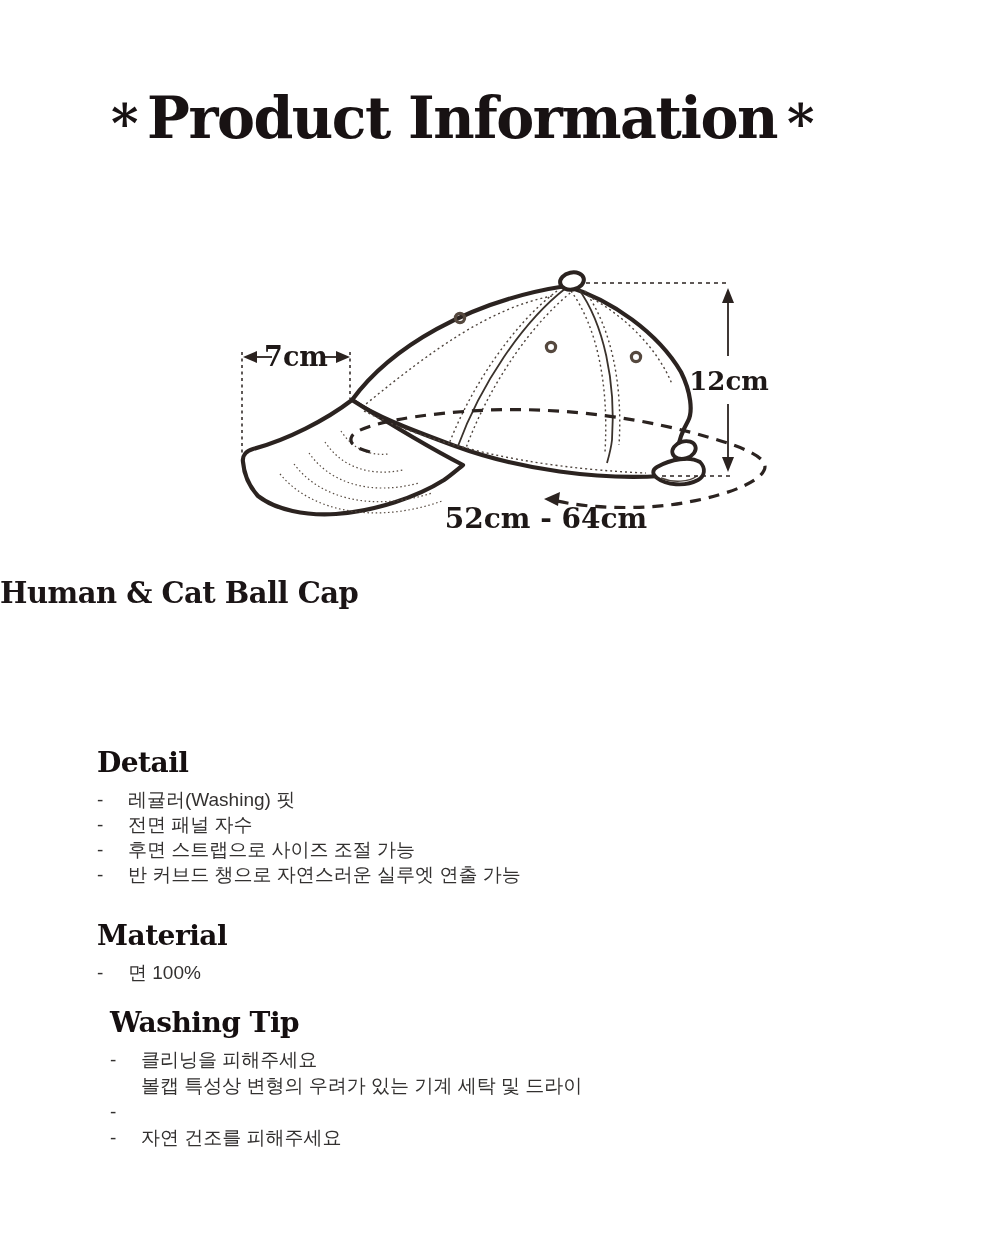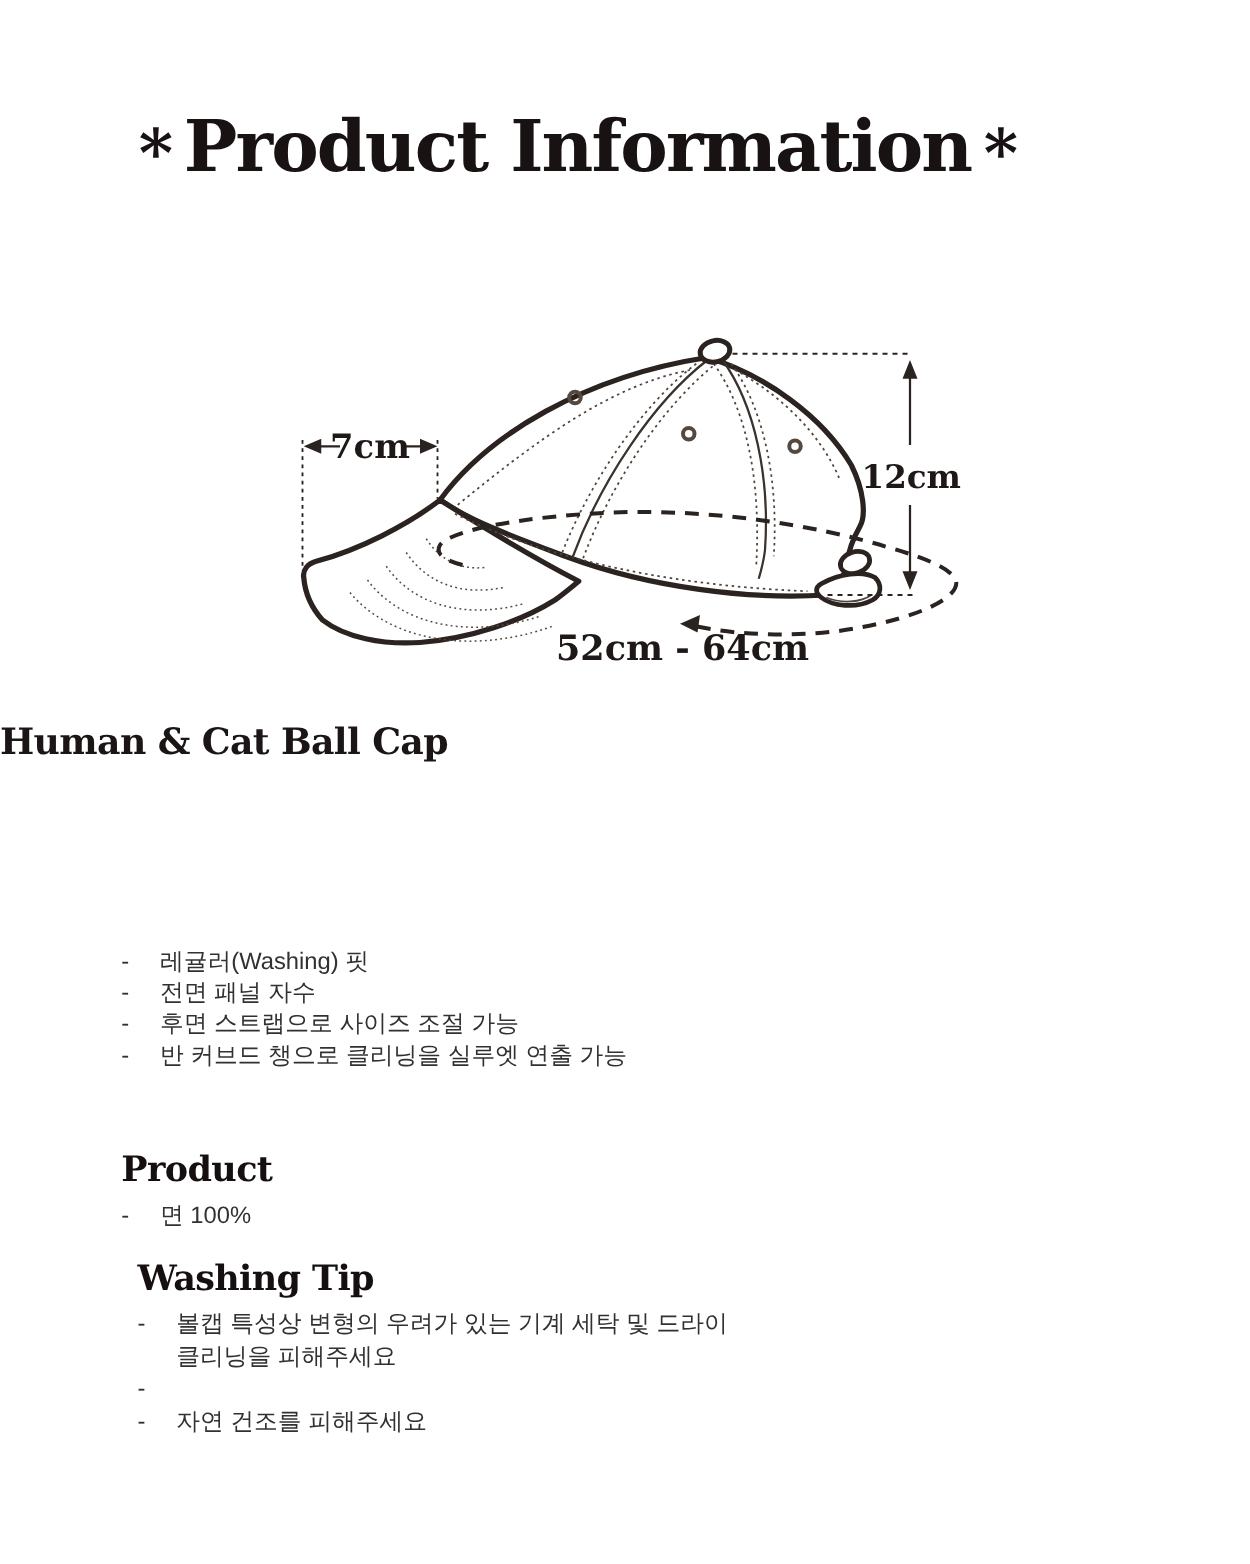--- a/index.html
+++ b/index.html
@@ -114,58 +114,59 @@
       <polygon points="728,472 722,457 734,457" fill="#2b2320" stroke="none"></polygon>
       <text class="dim-label" x="729" y="390" text-anchor="middle" font-size="26" stroke="none">12cm</text>
     </g>
 
     <text class="dim-label" x="546" y="528" text-anchor="middle" font-size="28">52cm - 64cm</text>
   </svg>
 
   <div class="caption">Human &amp; Cat Ball Cap</div>
 
   <div class="section" style="top:748px;">
+    <div class="section-heading">Detail</div>
     <div class="items">
       <div class="li">
         <span class="dash">-</span>
         <span>레귤러(Washing) 핏</span>
       </div>
       <div class="li">
         <span class="dash">-</span>
         <span>전면 패널 자수</span>
       </div>
       <div class="li">
         <span class="dash">-</span>
         <span>후면 스트랩으로 사이즈 조절 가능</span>
       </div>
       <div class="li">
         <span class="dash">-</span>
-        <span>반 커브드 챙으로 클리닝을 실루엣 연출 가능</span>
+        <span>반 커브드 챙으로 자연스러운 실루엣 연출 가능</span>
       </div>
     </div>
   </div>
 
   <div class="section" style="top:921px;">
-    <div class="section-heading">Product</div>
+    <div class="section-heading">Material</div>
     <div class="items">
       <div class="li">
         <span class="dash">-</span>
         <span>면 100%</span>
       </div>
     </div>
   </div>
 
   <div class="section" style="top:1008px;margin-left:13px;">
     <div class="section-heading">Washing Tip</div>
     <div class="items">
       <div class="li li-wash">
         <span class="dash">-</span>
         <div class="li-lines">
+          <div>클리닝을 피해주세요</div>
           <div>볼캡 특성상 변형의 우려가 있는 기계 세탁 및 드라이</div>
-          <div>클리닝을 피해주세요</div>
         </div>
       </div>
       <div class="li li-wash">
         <span class="dash">-</span>
       </div>
       <div class="li li-wash">
         <span class="dash">-</span>
         <div class="li-lines">
           <div>자연 건조를 피해주세요</div>
         </div>

